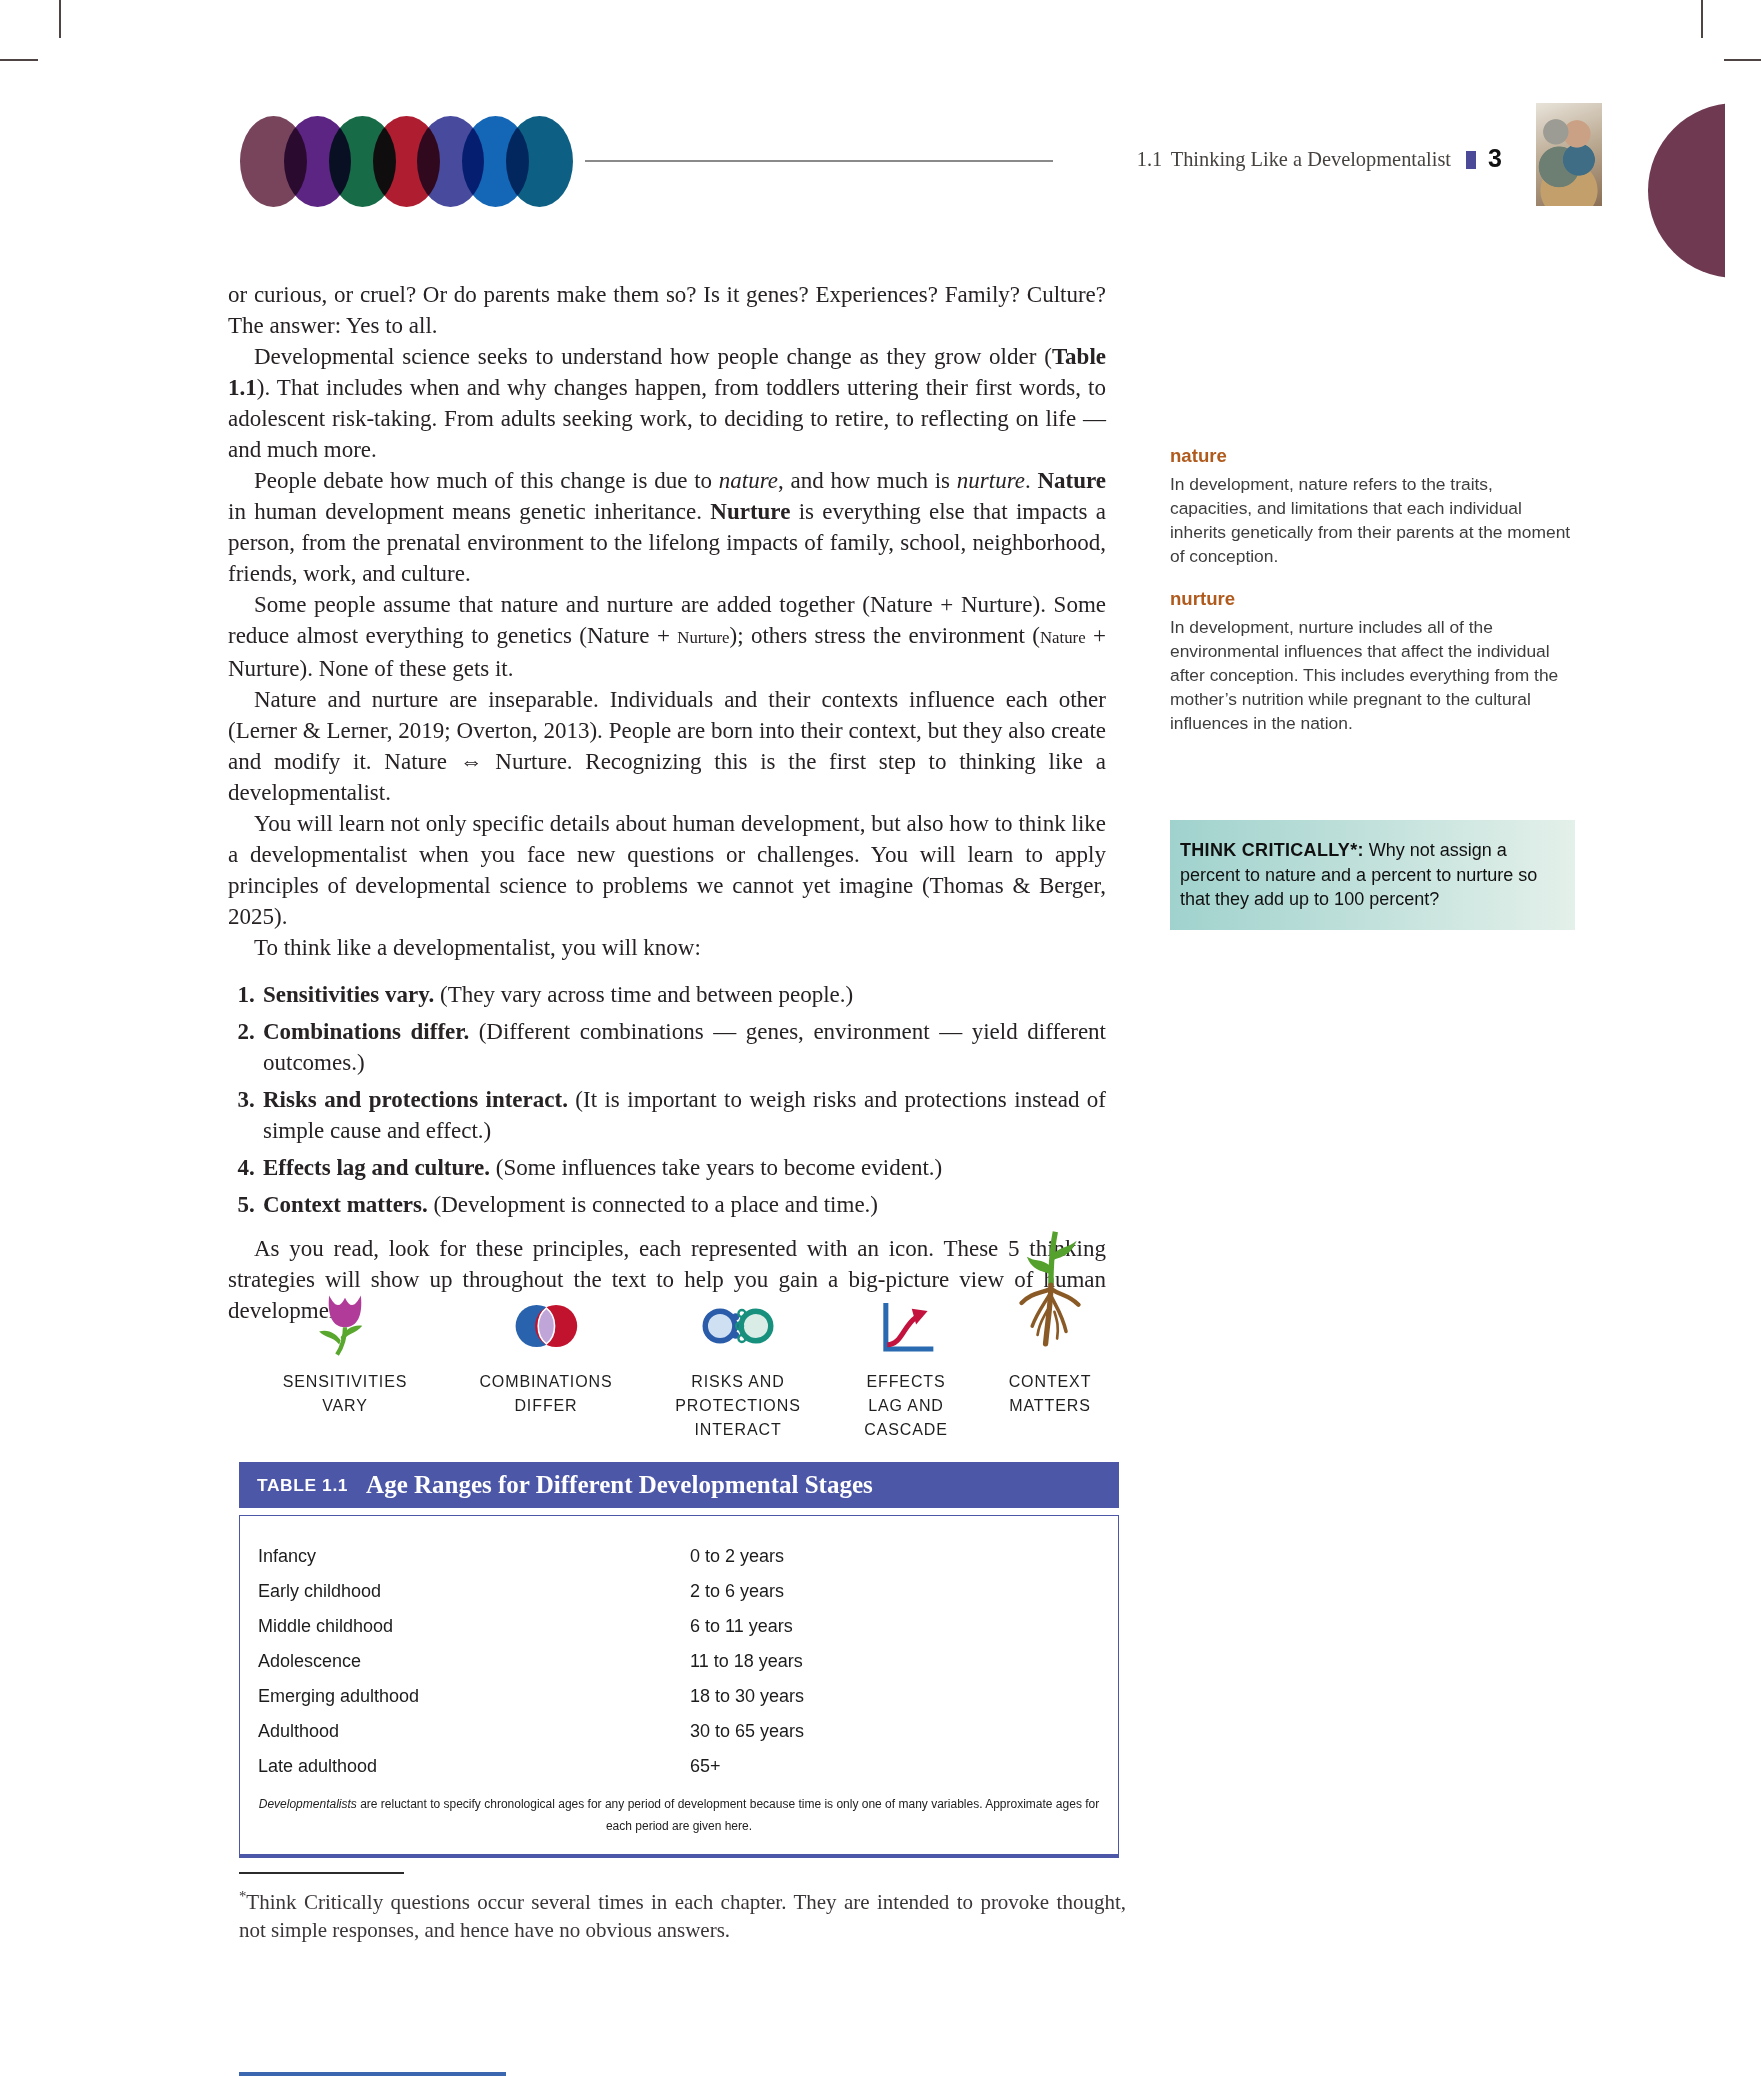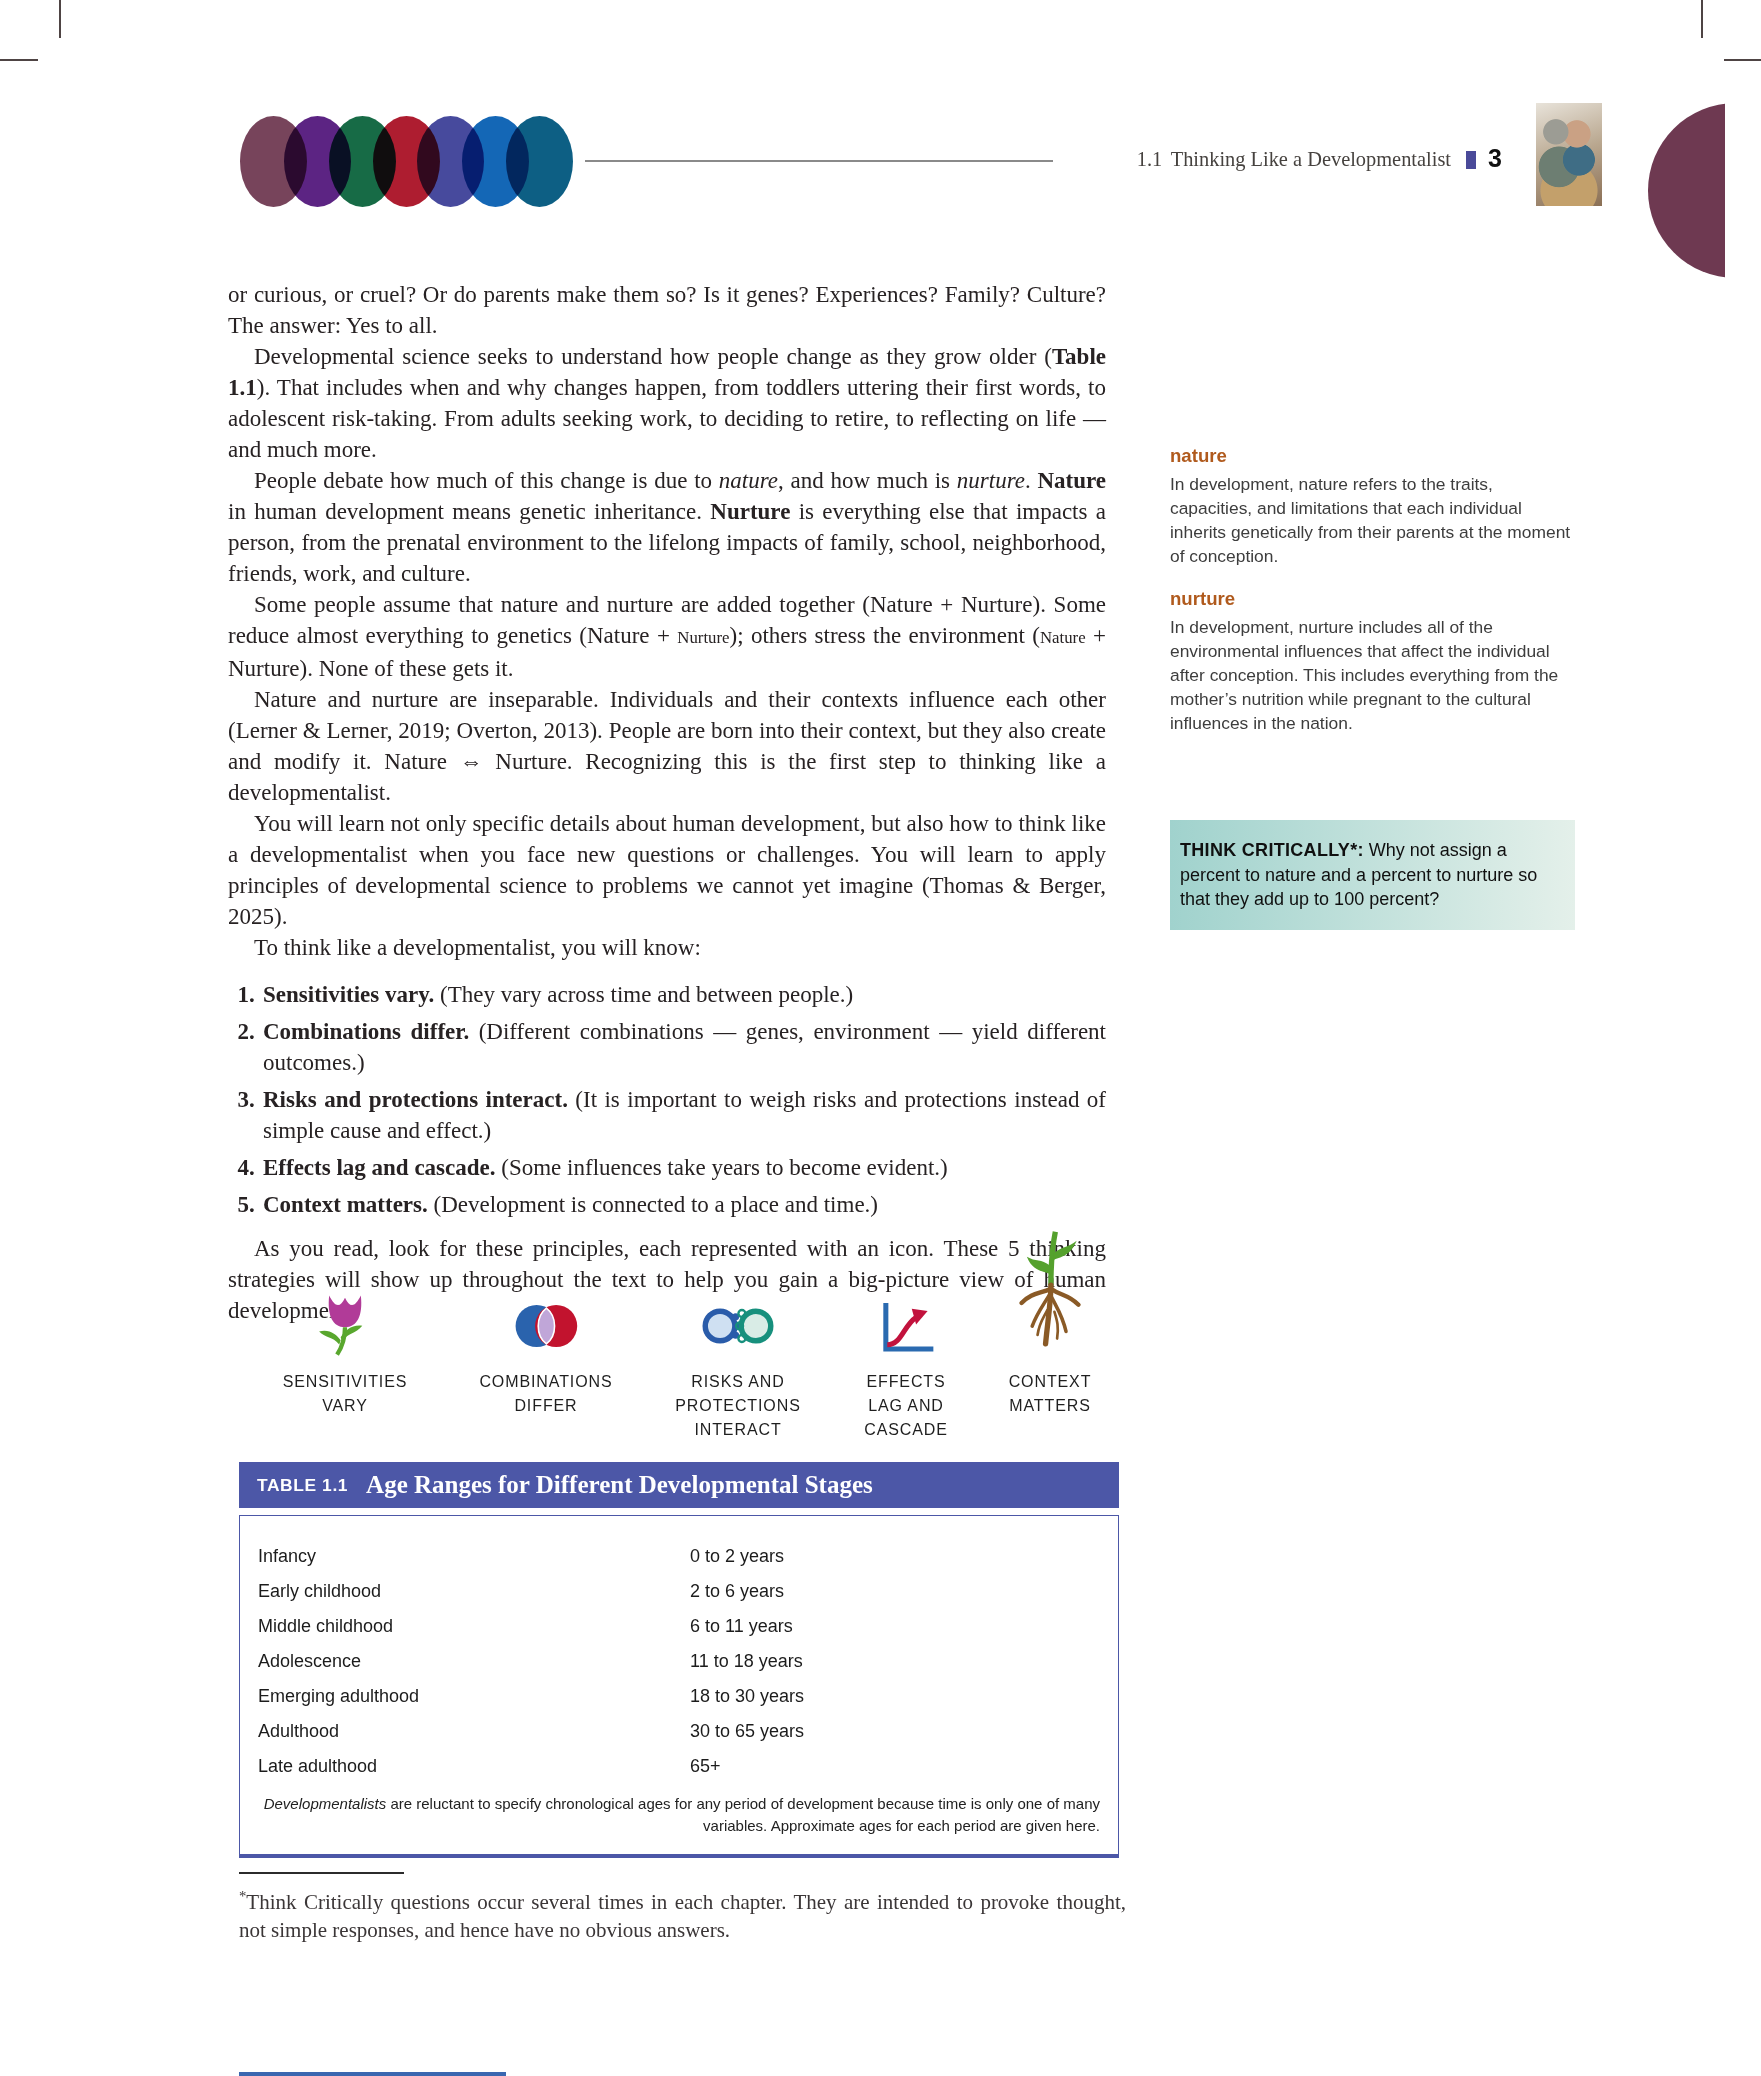--- a/index.html
+++ b/index.html
@@ -72,21 +72,21 @@
   }
   .table-label{font-family:"Liberation Sans",sans-serif;font-weight:bold;font-size:17.4px;letter-spacing:0.6px;}
   .table-title{font-family:"Liberation Serif",serif;font-weight:bold;font-size:25px;margin-left:18px;}
   .table-body{
     box-sizing:border-box;margin-top:7.2px;width:100%;border:1.8px solid #4c57a7;border-bottom-width:4.2px;
     background:#ffffff;padding:23px 18px 17px 18px;font-family:"Liberation Sans",sans-serif;
   }
   .t-row{display:flex;height:35px;align-items:center;font-size:18px;color:#1c1c1c;}
   .t-stage{flex:none;width:432px;}
   .t-range{flex:1;}
-  .t-footnote{margin-top:8.4px;font-size:15px;line-height:22px;color:#222;text-align:right;}
+  .t-footnote{margin-top:8.4px;font-size:12px;line-height:22px;color:#222;text-align:center;}
 
   
   .footnote{position:absolute;left:239px;top:1872px;width:887px;}
   .footnote-rule{width:165px;height:1.8px;background:#2b2b2b;margin-bottom:8.4px;}
   .footnote-text{font-size:21px;line-height:28px;color:#3b3637;text-align:justify;}
   .footnote-text sup{font-size:70%;}
   .bottom-rule{position:absolute;left:239px;top:2072px;width:267px;height:3.6px;background:#3a67b0;}
 </style>
 </head>
 <body>
@@ -133,21 +133,21 @@
     <div class="li">
       <span class="num">2.</span>
       <span class="li-content"><span class="seg-b">Combinations differ.</span><span class="seg-n"> (Different combinations — genes, environment — yield different outcomes.)</span></span>
     </div>
     <div class="li">
       <span class="num">3.</span>
       <span class="li-content"><span class="seg-b">Risks and protections interact.</span><span class="seg-n"> (It is important to weigh risks and protections instead of simple cause and effect.)</span></span>
     </div>
     <div class="li">
       <span class="num">4.</span>
-      <span class="li-content"><span class="seg-b">Effects lag and cascade.</span><span class="seg-n"> (Some influences take years to become evident.)</span></span>
+      <span class="li-content"><span class="seg-b">Effects lag and culture.</span><span class="seg-n"> (Some influences take years to become evident.)</span></span>
     </div>
     <div class="li">
       <span class="num">5.</span>
       <span class="li-content"><span class="seg-b">Context matters.</span><span class="seg-n"> (Development is connected to a place and time.)</span></span>
     </div>
   </div>
 
   <p class="indent after-list"><span class="seg-n">As you read, look for these principles, each represented with an icon. These 5 thinking strategies will show up throughout the text to help you gain a big-picture view of human development.</span></p>
 </div>
 

